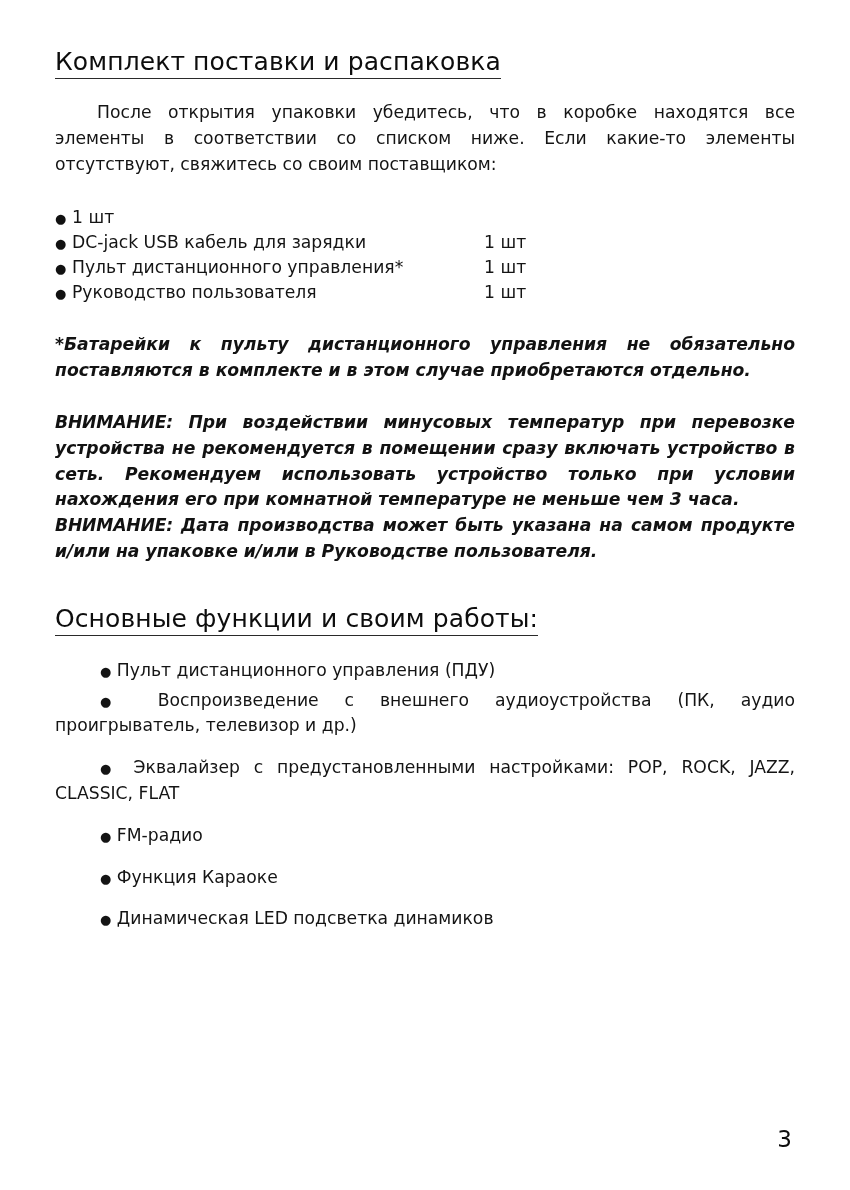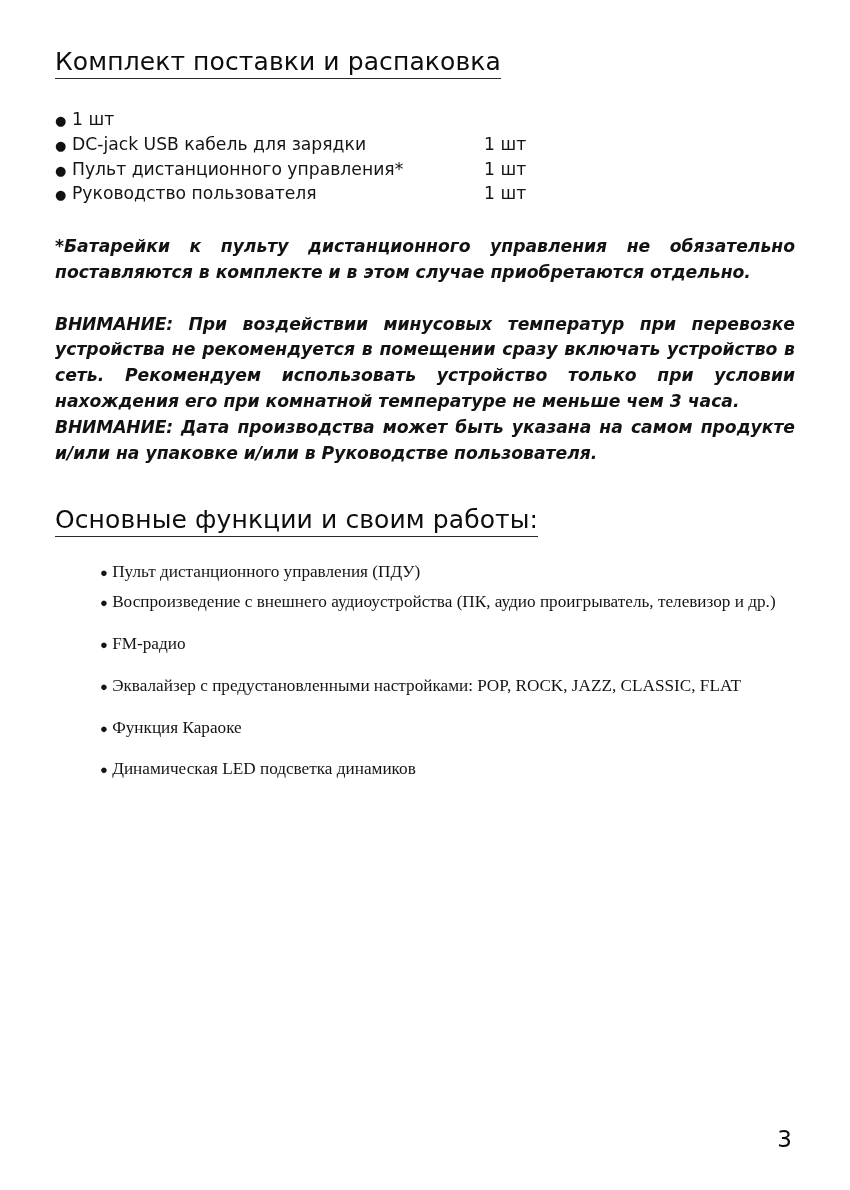--- a/index.html
+++ b/index.html
@@ -137,21 +137,20 @@
   }
   .feature {
     font-size: 17.2px;
     line-height: 1.5;
     color: #141414;
     margin: 0 0 9px 0;
     text-align: justify;
     text-justify: inter-word;
     
     text-indent: 45px;
-    font-family: Liberation Serif, serif;
   }
   .feature .fb {
     font-size: 13px;
   }
   .feature:last-child { margin-bottom: 0; }
   .feature.tight { margin-bottom: 4px; }
   .feature.loose { margin-bottom: 16px; }
 
   
   .page-number {
@@ -166,20 +165,21 @@
 </head>
 <body>
 
 <div class="page">
   <div class="content">
 
     <div class="heading-wrap">
       <h1 class="heading">Комплект поставки и распаковка</h1>
     </div>
 
+    <p class="para intro">После открытия упаковки убедитесь, что в коробке находятся все элементы в соответствии со списком ниже. Если какие-то элементы отсутствуют, свяжитесь со своим поставщиком:</p>
 
     <ul class="packing-list">
       <li class="packing-row">
         <span class="pk-bullet">●</span>
         <span class="pk-qty">1 шт</span>
       </li>
       <li class="packing-row">
         <span class="pk-bullet">●</span>
         <span class="pk-name">DC-jack USB кабель для зарядки</span>
         <span class="pk-qty">1 шт</span>
@@ -217,25 +217,25 @@
       <li class="feature tight">
         <span class="fb">●</span>
         <span>Пульт дистанционного управления (ПДУ)</span>
       </li>
       <li class="feature loose">
         <span class="fb">●</span>
         <span>Воспроизведение с внешнего аудиоустройства (ПК, аудио проигрыватель, телевизор и др.)</span>
       </li>
       <li class="feature loose">
         <span class="fb">●</span>
+        <span>Эквалайзер с предустановленными  настройками:  POP, ROCK, JAZZ, CLASSIC, FLAT</span>
+      </li>
+      <li class="feature loose">
+        <span class="fb">●</span>
         <span>FM-радио</span>
-      </li>
-      <li class="feature loose">
-        <span class="fb">●</span>
-        <span>Эквалайзер с предустановленными  настройками:  POP, ROCK, JAZZ, CLASSIC, FLAT</span>
       </li>
       <li class="feature loose">
         <span class="fb">●</span>
         <span>Функция Караоке</span>
       </li>
       <li class="feature">
         <span class="fb">●</span>
         <span>Динамическая LED подсветка  динамиков</span>
       </li>
     </ul>

